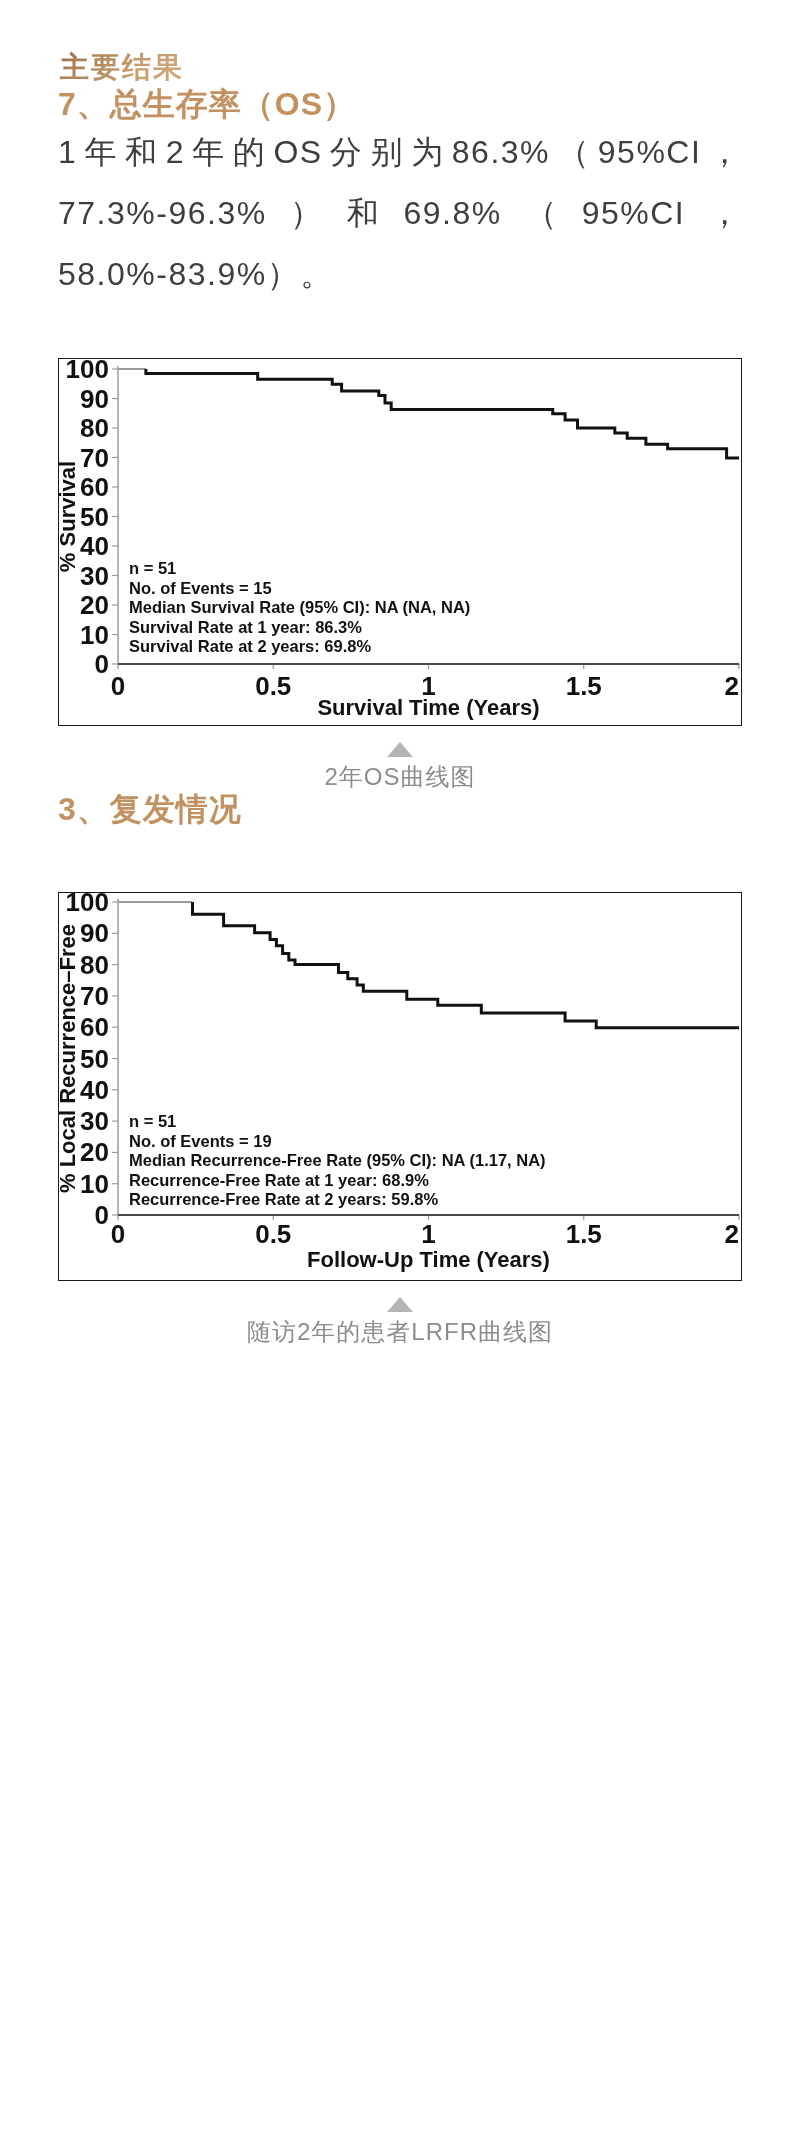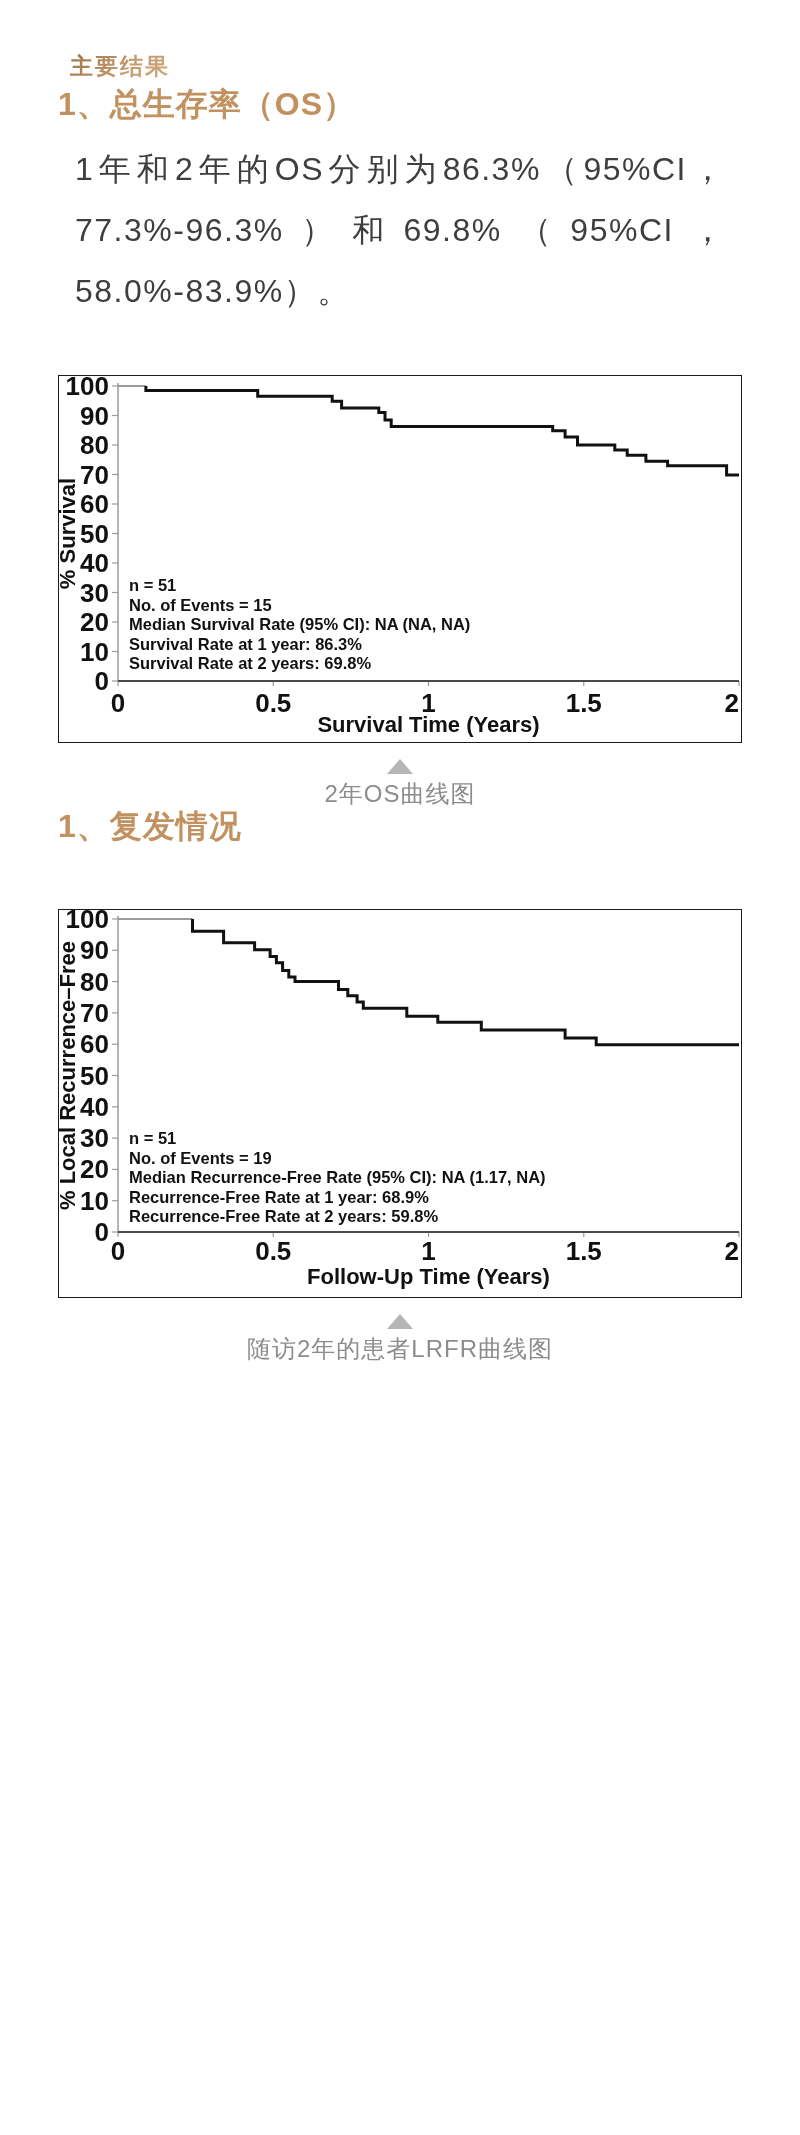--- a/index.html
+++ b/index.html
@@ -1,33 +1,33 @@
 <!DOCTYPE html>
 <html><head>
 <meta charset="utf-8">
 <style>
   html,body{margin:0;padding:0;background:#ffffff;}
   body{width:800px;min-height:2135px;font-family:"Liberation Sans",sans-serif;}
   main{width:684px;margin:0 0 0 58px;}
   h1.page-title{
-    margin:48px 0 0 12px;font-family:"Liberation Serif","DejaVu Serif",serif;
-    font-weight:bold;font-size:23px;line-height:38px;letter-spacing:2px;
+    margin:48px 0 0 2px;font-family:"Liberation Serif","DejaVu Serif",serif;
+    font-weight:bold;font-size:29px;line-height:38px;letter-spacing:2px;
     color:#b3855a;
     background:linear-gradient(135deg,#9c6f45 0%,#c49a6d 55%,#d2ab7e 100%);
     -webkit-background-clip:text;background-clip:text;-webkit-text-fill-color:transparent;
     display:inline-block;
   }
   h2.sec-heading{
     font-weight:bold;font-size:32px;line-height:36px;letter-spacing:1px;
     color:#c29160;margin:0;
   }
   .h2-1{margin-top:48px;}
   .h2-2{margin-top:82px;}
   p.body-text{
-    margin:17px;font-size:32px;line-height:61px;letter-spacing:1.5px;
+    margin:0;font-size:32px;line-height:61px;letter-spacing:1.5px;
     color:#3e3e3e;text-align:justify;font-weight:400;
   }
   .p1{margin-top:22px;}
   .p2{margin-top:24px;}
   .p3{margin-top:66px;}
   .chart-box{
     width:684px;border:1px solid #1a1a1a;box-sizing:border-box;background:#fff;
   }
   .chart-box-1{margin-top:53px;height:368px;}
   .chart-box-2{margin-top:65px;height:389px;}
@@ -46,21 +46,21 @@
   .bottom-pad{height:36px;}
 </style>
 </head>
 <body>
 
 <main>
 
   <h1 class="page-title">主要结果</h1>
 
   <section>
-    <h2 class="sec-heading h2-1">1、总生存率（OS）</h2>
+    <h2 class="sec-heading h2-1">7、总生存率（OS）</h2>
     <p class="body-text p1">1年和2年的OS分别为86.3%（95%CI，77.3%-96.3%）和69.8%（95%CI，58.0%-83.9%）。</p>
 
     <figure>
       <div class="chart-box chart-box-1">
         <svg width="682" height="366" viewBox="0 0 682 366">
             <line x1="53" y1="305" x2="59" y2="305" stroke="#9b9b9b" stroke-width="1.2"></line>
             <text x="50" y="314" text-anchor="end" font-size="26" font-weight="bold">0</text>
             <line x1="53" y1="275.5" x2="59" y2="275.5" stroke="#9b9b9b" stroke-width="1.2"></line>
             <text x="50" y="284.5" text-anchor="end" font-size="26" font-weight="bold">10</text>
             <line x1="53" y1="246" x2="59" y2="246" stroke="#9b9b9b" stroke-width="1.2"></line>
@@ -103,21 +103,21 @@
             <line x1="59" y1="10" x2="86.945" y2="10" stroke="#9b9b9b" stroke-width="2"></line>
             <path d="M 86.9 10.0 V 14.4 H 198.7 V 20.3 H 273.2 V 25.3 H 282.6 V 32.1 H 319.8 V 36.6 H 326.0 V 43.9 H 332.2 V 50.4 H 493.7 V 54.8 H 506.1 V 61.0 H 518.5 V 69.0 H 555.8 V 74.0 H 568.2 V 79.3 H 586.9 V 85.2 H 608.6 V 89.7 H 667.6 V 99.1 H 680.0" fill="none" stroke="#111111" stroke-width="3" stroke-linejoin="miter" stroke-linecap="butt"></path>
           </svg>
       </div>
       <div class="tri"></div>
       <figcaption class="fig-caption">2年OS曲线图</figcaption>
     </figure>
   </section>
 
   <section>
-    <h2 class="sec-heading h2-2">1、复发情况</h2>
+    <h2 class="sec-heading h2-2">3、复发情况</h2>
 
     <figure>
       <div class="chart-box chart-box-2">
         <svg width="682" height="387" viewBox="0 0 682 387">
             <line x1="53" y1="322" x2="59" y2="322" stroke="#9b9b9b" stroke-width="1.2"></line>
             <text x="50" y="331" text-anchor="end" font-size="26" font-weight="bold">0</text>
             <line x1="53" y1="290.7" x2="59" y2="290.7" stroke="#9b9b9b" stroke-width="1.2"></line>
             <text x="50" y="299.7" text-anchor="end" font-size="26" font-weight="bold">10</text>
             <line x1="53" y1="259.4" x2="59" y2="259.4" stroke="#9b9b9b" stroke-width="1.2"></line>
             <text x="50" y="268.4" text-anchor="end" font-size="26" font-weight="bold">20</text>

